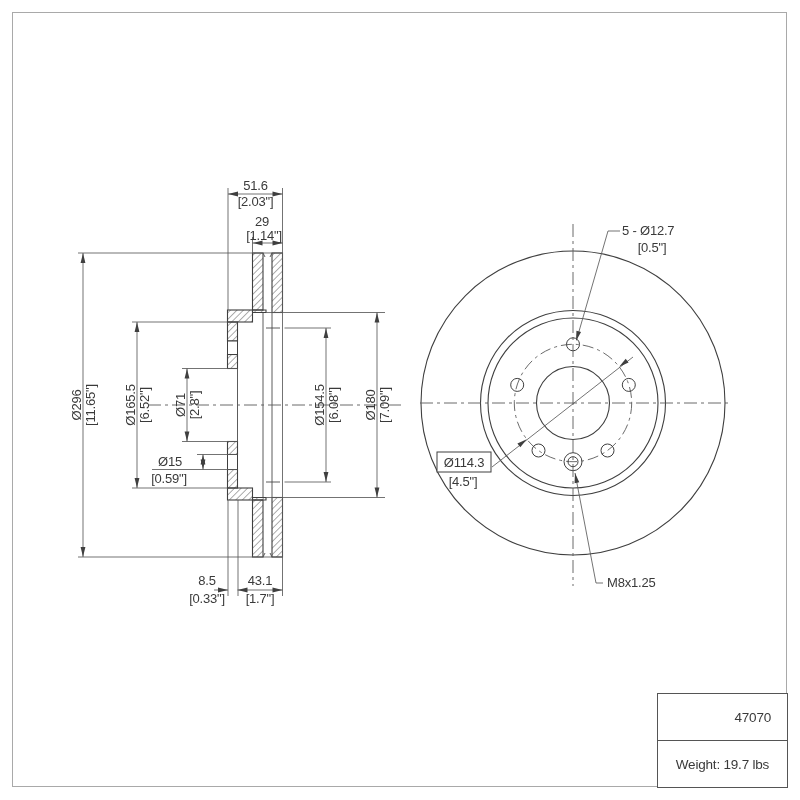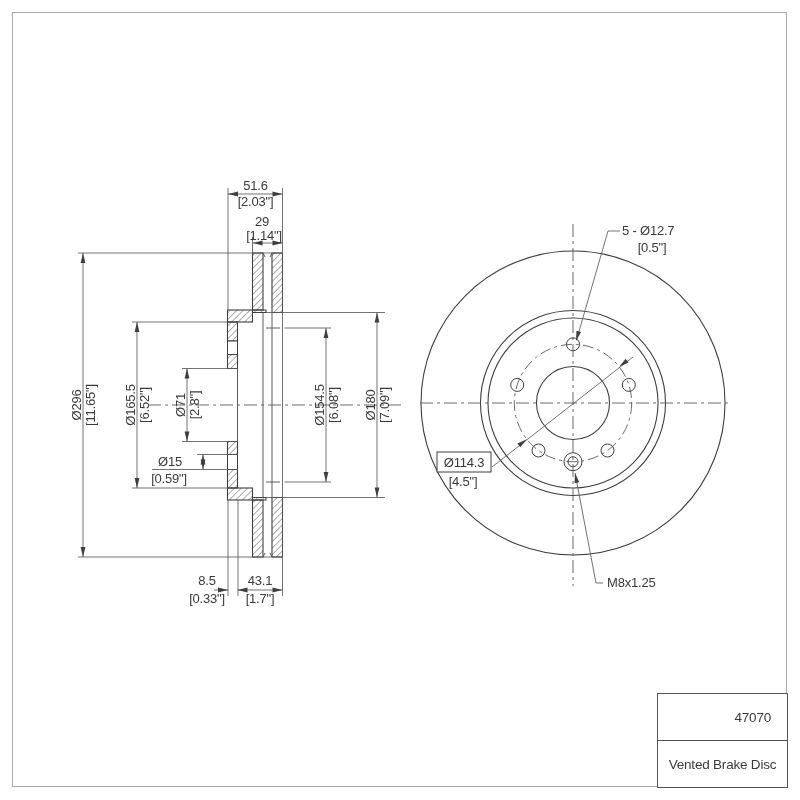--- a/index.html
+++ b/index.html
@@ -182,14 +182,14 @@
     <text x="652" y="252" text-anchor="middle">[0.5"]</text>
     <rect x="437" y="452" width="54" height="20" fill="#fff" stroke="#3f3f3f" stroke-width="1"></rect>
     <text x="464" y="467" text-anchor="middle">Ø114.3</text>
     <text x="463" y="486" text-anchor="middle">[4.5"]</text>
     <text x="607" y="587">M8x1.25</text>
   </g>
 </svg>
 
 <div class="title-block">
   <div class="tb-row pn">47070</div>
-  <div class="tb-row">Vented Brake Disc</div>
+  <div class="tb-row">Weight: 19.7 lbs</div>
 </div>
 
 </body></html>

